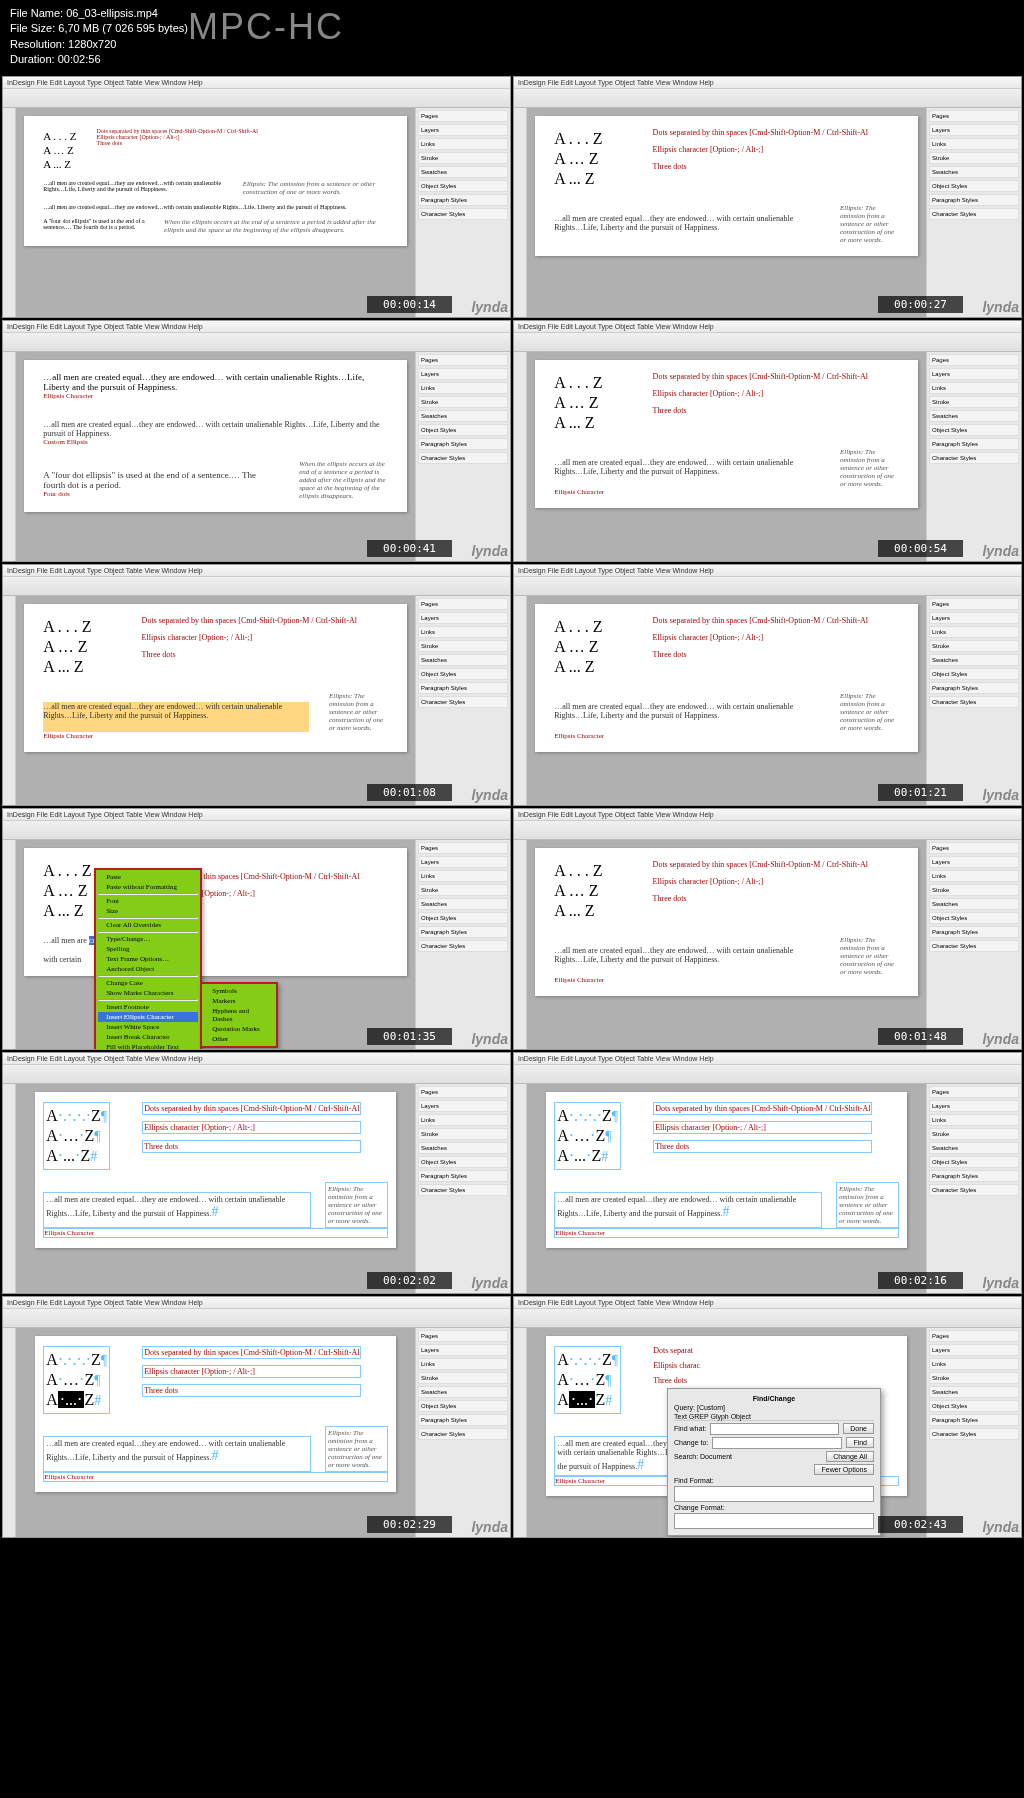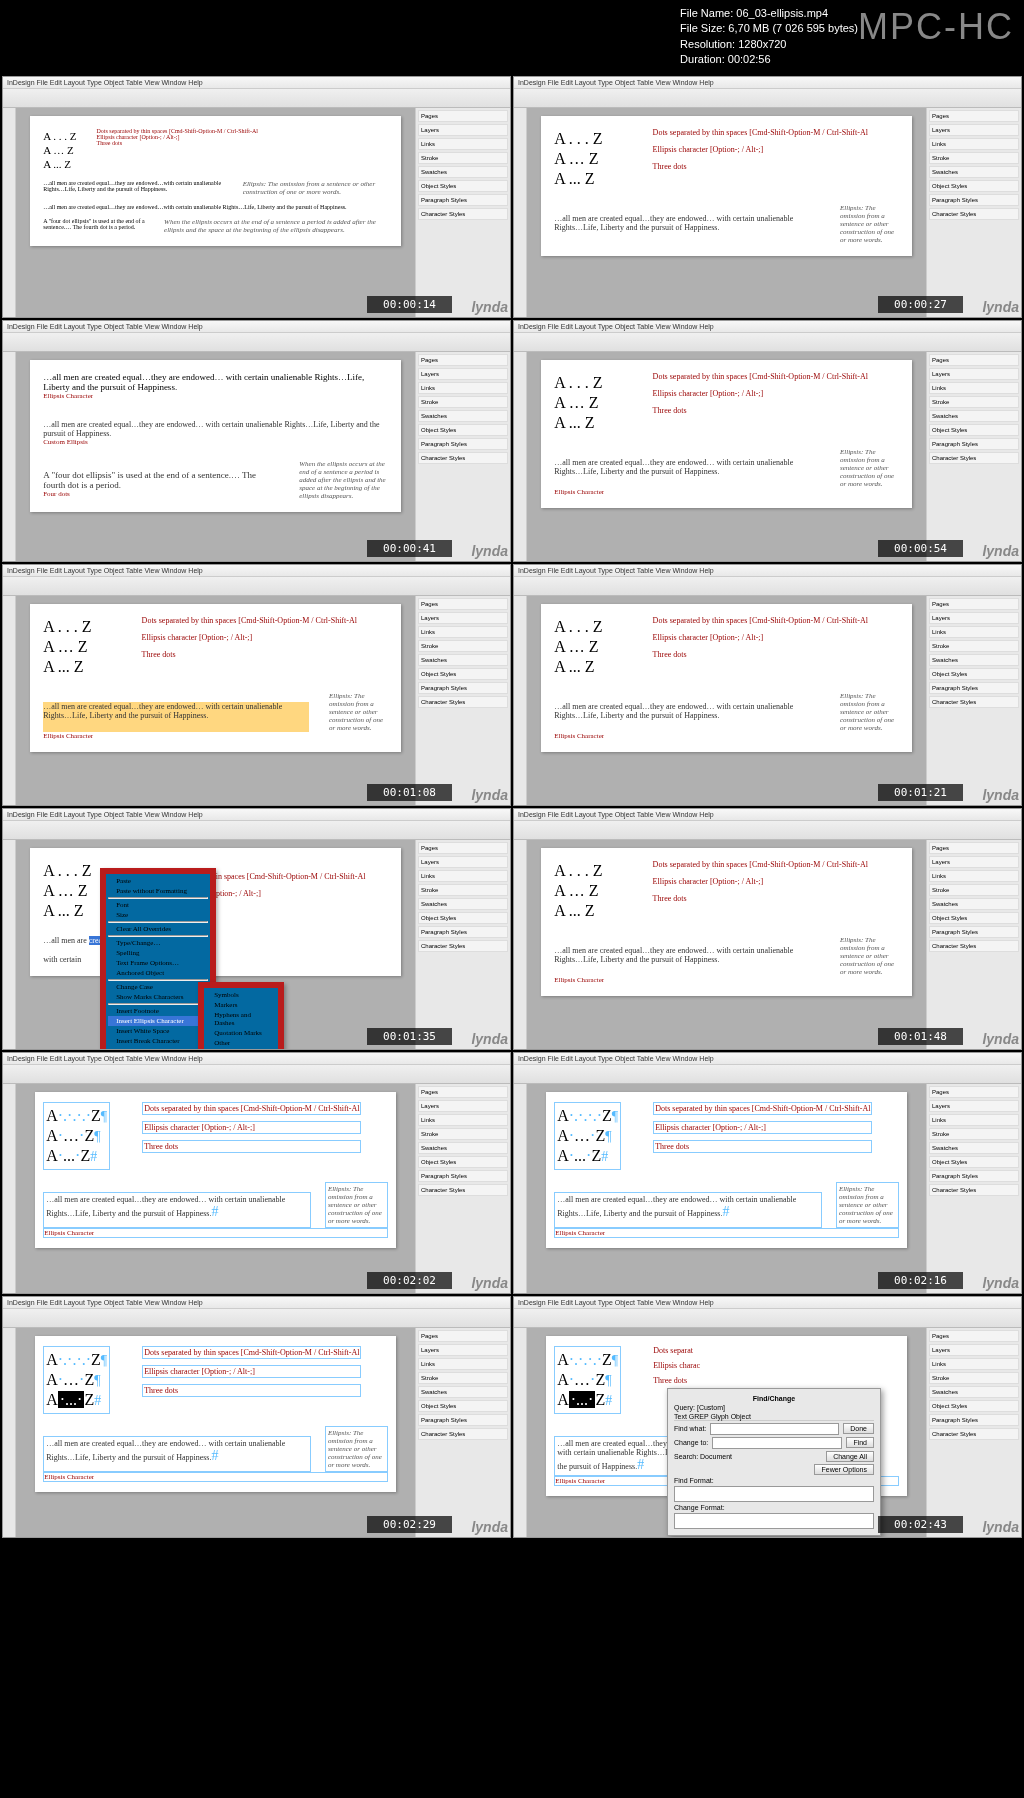--- a/index.html
+++ b/index.html
@@ -1,38 +1,38 @@
 <!DOCTYPE html>
 <html><head>
 <meta charset="utf-8">
 <style>
 body{margin:0;background:#000;font-family:Arial,sans-serif;font-size:10px;color:#000}
-.header{background:#000;color:#fff;padding:6px 10px;display:flex;justify-content:flex-end;align-items:flex-start}
+.header{background:#000;color:#fff;padding:6px 10px;display:flex;justify-content:flex-start;align-items:flex-start}
 .file-info{font-size:11px;line-height:1.4}
 .logo{font-size:36px;font-weight:normal;color:#888;letter-spacing:2px}
 .grid{display:grid;grid-template-columns:1fr 1fr;gap:2px;padding:2px;background:#000}
 .thumb{background:#ececec;position:relative;height:240px;overflow:hidden;border:1px solid #999}
 .menubar{background:linear-gradient(#f8f8f8,#e8e8e8);font-size:7px;padding:2px 4px;border-bottom:1px solid #ccc;color:#333}
 .toolbar{background:linear-gradient(#f0f0f0,#e0e0e0);height:18px;border-bottom:1px solid #bbb}
 .content{display:flex;height:calc(100% - 30px)}
 .tools{width:12px;background:#e8e8e8;border-right:1px solid #ccc}
 .doc{flex:1;background:#b0b0b0;display:flex;align-items:flex-start;justify-content:center;padding:8px}
-.page{background:#fff;width:90%;padding:12px 13px;box-shadow:1px 1px 3px rgba(0,0,0,0.3);font-family:Georgia,serif}
+.page{background:#fff;width:90%;padding:12px 19px;box-shadow:1px 1px 3px rgba(0,0,0,0.3);font-family:Georgia,serif}
 .panels{width:90px;background:#e8e8e8;border-left:1px solid #ccc;font-size:6px;padding:2px}
 .panel{background:#f4f4f4;margin-bottom:2px;padding:2px;border:1px solid #ddd}
 .timestamp{position:absolute;bottom:4px;right:58px;background:rgba(0,0,0,0.7);color:#fff;font-size:11px;padding:2px 16px;font-family:monospace}
 .lynda{position:absolute;bottom:2px;right:2px;color:#888;font-size:14px;font-weight:bold;font-style:italic}
 .az{font-size:16px;font-family:Georgia,serif;margin:2px 0}
 .label{font-size:8px;color:#900;margin-left:20px}
 .para{font-size:8px;margin-top:10px;color:#333}
 .red{color:#900;font-size:7px}
 .ital{font-style:italic;font-size:7px;color:#555}
 .hidden-char{color:#5bf;font-size:14px}
 .sel{background:#000;color:#fff;padding:0 2px}
-.menu-pop{position:absolute;background:#0369a1;border:6px solid #b91c1c;font-size:7px;padding:2px;box-shadow:2px 2px 4px rgba(0,0,0,0.3);z-index:10}
+.menu-pop{position:absolute;background:#84cc16;border:2px solid #b91c1c;font-size:7px;padding:2px;box-shadow:2px 2px 4px rgba(0,0,0,0.3);z-index:10}
 .menu-item{padding:1px 8px}
 .menu-hl{background:#3875d7;color:#fff}
 .find-dlg{position:absolute;background:#e8e8e8;border:1px solid #999;padding:6px;font-size:7px;width:200px;top:60px;left:140px;box-shadow:2px 2px 6px rgba(0,0,0,0.4)}
 .find-row{display:flex;align-items:center;margin:2px 0;gap:4px}
 .find-in{flex:1;background:#fff;border:1px solid #999;height:10px}
 .find-btn{background:linear-gradient(#fff,#ddd);border:1px solid #999;padding:1px 6px;font-size:7px}
 </style>
 </head>
 <body>
 
@@ -328,21 +328,21 @@
 <div class="menu-item">Change Case</div>
 <div class="menu-item">Show Marks Characters</div>
 <hr style="margin:1px 0">
 <div class="menu-item">Insert Footnote</div>
 <div class="menu-item menu-hl">Insert Ellipsis Character</div>
 <div class="menu-item">Insert White Space</div>
 <div class="menu-item">Insert Break Character</div>
 <div class="menu-item">Fill with Placeholder Text</div>
 
 </div>
-<div class="menu-pop" style="top:134px;left:168px;width:70px">
+<div class="menu-pop" style="top:134px;left:176px;width:70px">
 <div class="menu-item">Symbols</div>
 <div class="menu-item">Markers</div>
 <div class="menu-item">Hyphens and Dashes</div>
 <div class="menu-item">Quotation Marks</div>
 <div class="menu-item">Other</div>
 </div>
 <div style="position:absolute;left:100px;top:24px">
 <div class="label">Dots separated by thin spaces [Cmd-Shift-Option-M / Ctrl-Shift-Al</div>
 <div class="label" style="margin-top:8px">Ellipsis character [Option-; / Alt-;]</div>
 </div>

